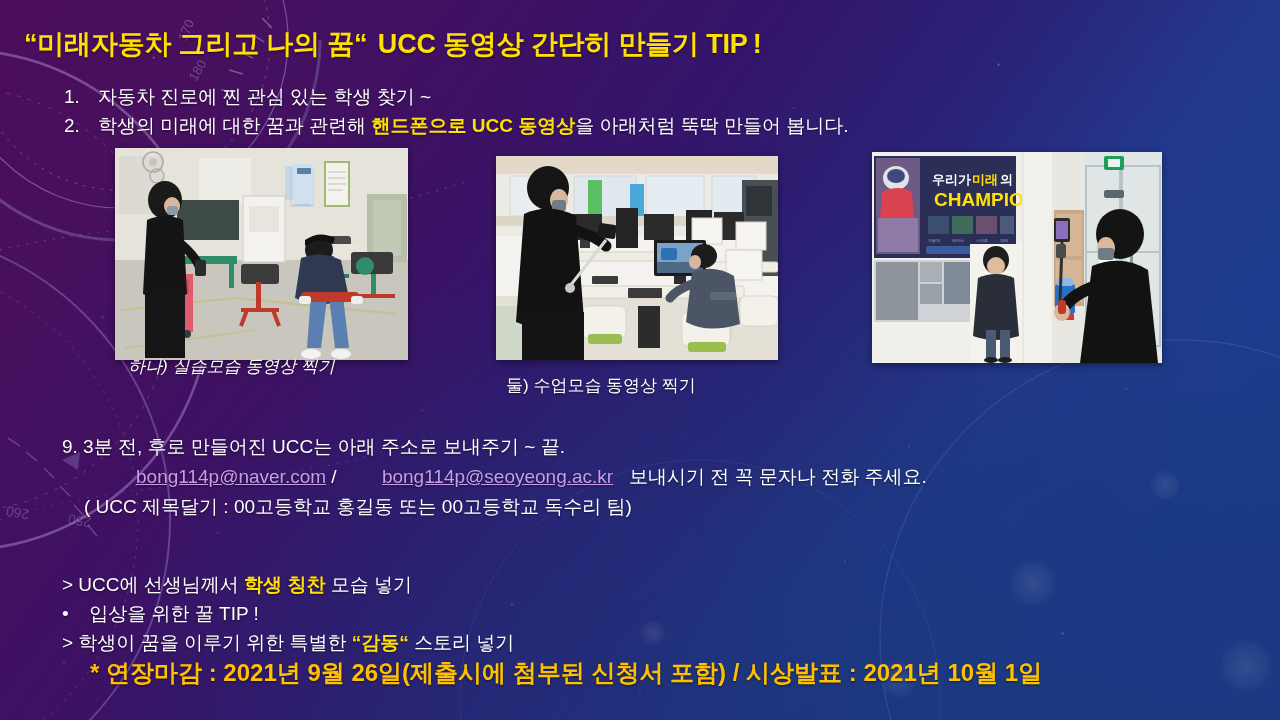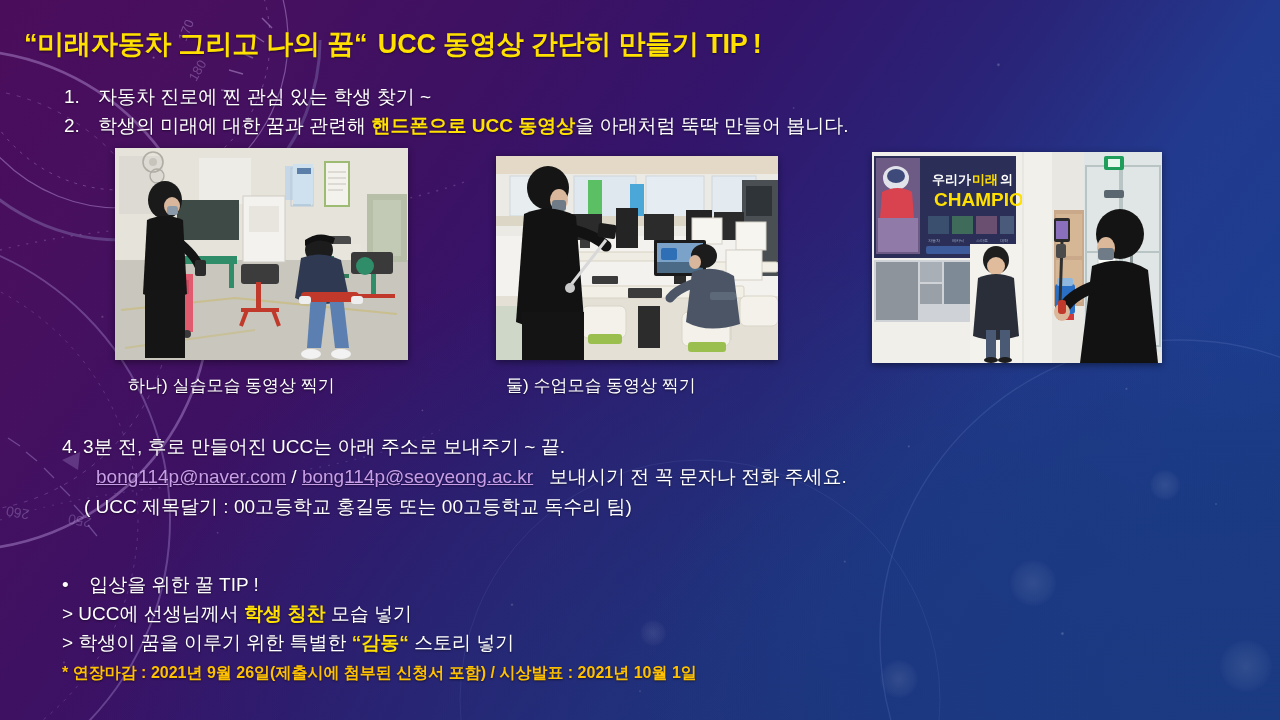--- a/index.html
+++ b/index.html
@@ -57,27 +57,27 @@
   .hl{color:#ffe000;font-weight:bold;}
   
   .photo{position:absolute;overflow:hidden;border:0;box-shadow:0 2px 7px rgba(0,0,0,.45);text-align:center;}
   .cap{position:absolute;color:#ffffff;font-size:17px;white-space:nowrap;
        text-shadow:0 1px 2px rgba(0,0,0,.55);}
   
   .lower{position:absolute;left:62px;top:432px;width:1120px;color:#fff;}
   .ln{font-size:19px;line-height:30px;white-space:nowrap;text-shadow:0 1px 2px rgba(0,0,0,.5);}
   .ln.indent1{padding-left:34px;}
   .ln.indent2{padding-left:22px;}
-  .mail{color:#c89ee8;text-decoration:underline;}
+  .mail{color:#c89ee8;text-decoration:underline;margin-left:40px;}
   .sep{color:#ffffff;}
   .bullets{position:absolute;left:62px;top:570px;width:1160px;color:#fff;}
   .bl{font-size:19px;line-height:29px;white-space:nowrap;text-shadow:0 1px 2px rgba(0,0,0,.5);}
   .bl .dot{display:inline-block;width:22px;}
-  .deadline{font-size:16px;font-weight:bold;color:#ffc000;line-height:32px;white-space:nowrap;
-            text-shadow:0 1px 2px rgba(0,0,0,.55);}
+  .deadline{font-size:24px;font-weight:bold;color:#ffc000;line-height:32px;white-space:nowrap;
+            text-shadow:0 1px 2px rgba(0,0,0,.55);margin-left:28px;}
 </style>
 </head>
 <body>
 
 <div class="slide">
 
   <div class="stars"></div>
   <div class="bokeh" style="left:1010px;top:560px;width:46px;height:46px;"></div>
   <div class="bokeh" style="left:1150px;top:470px;width:30px;height:30px;"></div>
   <div class="bokeh" style="left:880px;top:660px;width:38px;height:38px;"></div>
@@ -221,21 +221,21 @@
       <path d="M186 110 q20 -8 40 2 l8 38 q-28 12 -54 0 z" fill="#2f3a52"></path>
       <path d="M196 146 l-4 54 h14 l6 -50 z" fill="#5a7fb0"></path>
       <path d="M214 148 l6 52 h14 l-6 -52 z" fill="#5a7fb0"></path>
       <ellipse cx="196" cy="206" rx="10" ry="5" fill="#f2f2f2"></ellipse>
       <ellipse cx="226" cy="206" rx="10" ry="5" fill="#f2f2f2"></ellipse>
       <rect x="186" y="144" width="58" height="10" rx="4" fill="#c0392b"></rect>
       <rect x="184" y="148" width="12" height="8" rx="3" fill="#eee"></rect>
       <rect x="236" y="148" width="12" height="8" rx="3" fill="#eee"></rect>
     </svg>
   </div>
-  <div class="cap" style="left:128px;top:374px;">하나) 실습모습 동영상 찍기</div>
+  <div class="cap" style="left:128px;top:355px;font-style:italic;">하나) 실습모습 동영상 찍기</div>
 
   <div class="photo" style="left:496px;top:156px;width:282px;height:204px;">
     <svg width="282" height="204" viewBox="0 0 282 204">
       <rect width="282" height="204" fill="#f4f2ee"></rect>
       <rect x="0" y="0" width="282" height="20" fill="#e3d9c6"></rect>
       <rect x="0" y="18" width="282" height="62" fill="#eceae4"></rect>
 
       <rect x="14" y="20" width="52" height="40" fill="#e8edf0" stroke="#cfd6da"></rect>
       <rect x="78" y="20" width="62" height="42" fill="#dfe8ee" stroke="#cfd6da"></rect>
       <rect x="150" y="20" width="58" height="42" fill="#e6edf2" stroke="#cfd6da"></rect>
@@ -391,30 +391,30 @@
 
       <rect x="182" y="66" width="16" height="24" rx="2" fill="#2a2a2a"></rect>
       <rect x="184" y="69" width="12" height="18" fill="#8a6fbd"></rect>
       <path d="M190 90 L188 152" stroke="#2f2f2f" stroke-width="3"></path>
       <rect x="184" y="92" width="10" height="14" rx="2" fill="#4a4a4a"></rect>
       <rect x="186" y="148" width="8" height="14" rx="3" fill="#c0392b"></rect>
     </svg>
   </div>
 
   <div class="lower">
-    <div class="ln">4.  3분 전, 후로 만들어진 UCC는 아래 주소로 보내주기 ~ 끝.</div>
+    <div class="ln">9.  3분 전, 후로 만들어진 UCC는 아래 주소로 보내주기 ~ 끝.</div>
     <div class="ln indent1">
       <a class="mail" href="#">bong114p@naver.com</a>
       <span class="sep">/</span>
       <a class="mail" href="#">bong114p@seoyeong.ac.kr</a>
       &nbsp;&nbsp;<span>보내시기 전 꼭 문자나 전화 주세요.</span>
     </div>
     <div class="ln indent2">( UCC 제목달기 : 00고등학교 홍길동 또는 00고등학교 독수리 팀)</div>
   </div>
 
   <div class="bullets">
+    <div class="bl"><span>&gt; UCC에 선생님께서 </span><span class="hl">학생 칭찬</span><span> 모습 넣기</span></div>
     <div class="bl"><span class="dot">•</span>&nbsp;<span>입상을 위한 꿀 TIP !</span></div>
-    <div class="bl"><span>&gt; UCC에 선생님께서 </span><span class="hl">학생 칭찬</span><span> 모습 넣기</span></div>
     <div class="bl"><span>&gt; 학생이 꿈을 이루기 위한 특별한 </span><span class="hl">“감동“</span><span> 스토리 넣기</span></div>
     <div class="deadline">* 연장마감 : 2021년 9월 26일(제출시에 첨부된 신청서 포함) / 시상발표 : 2021년 10월 1일</div>
   </div>
 
 </div>
 
 </body></html>

